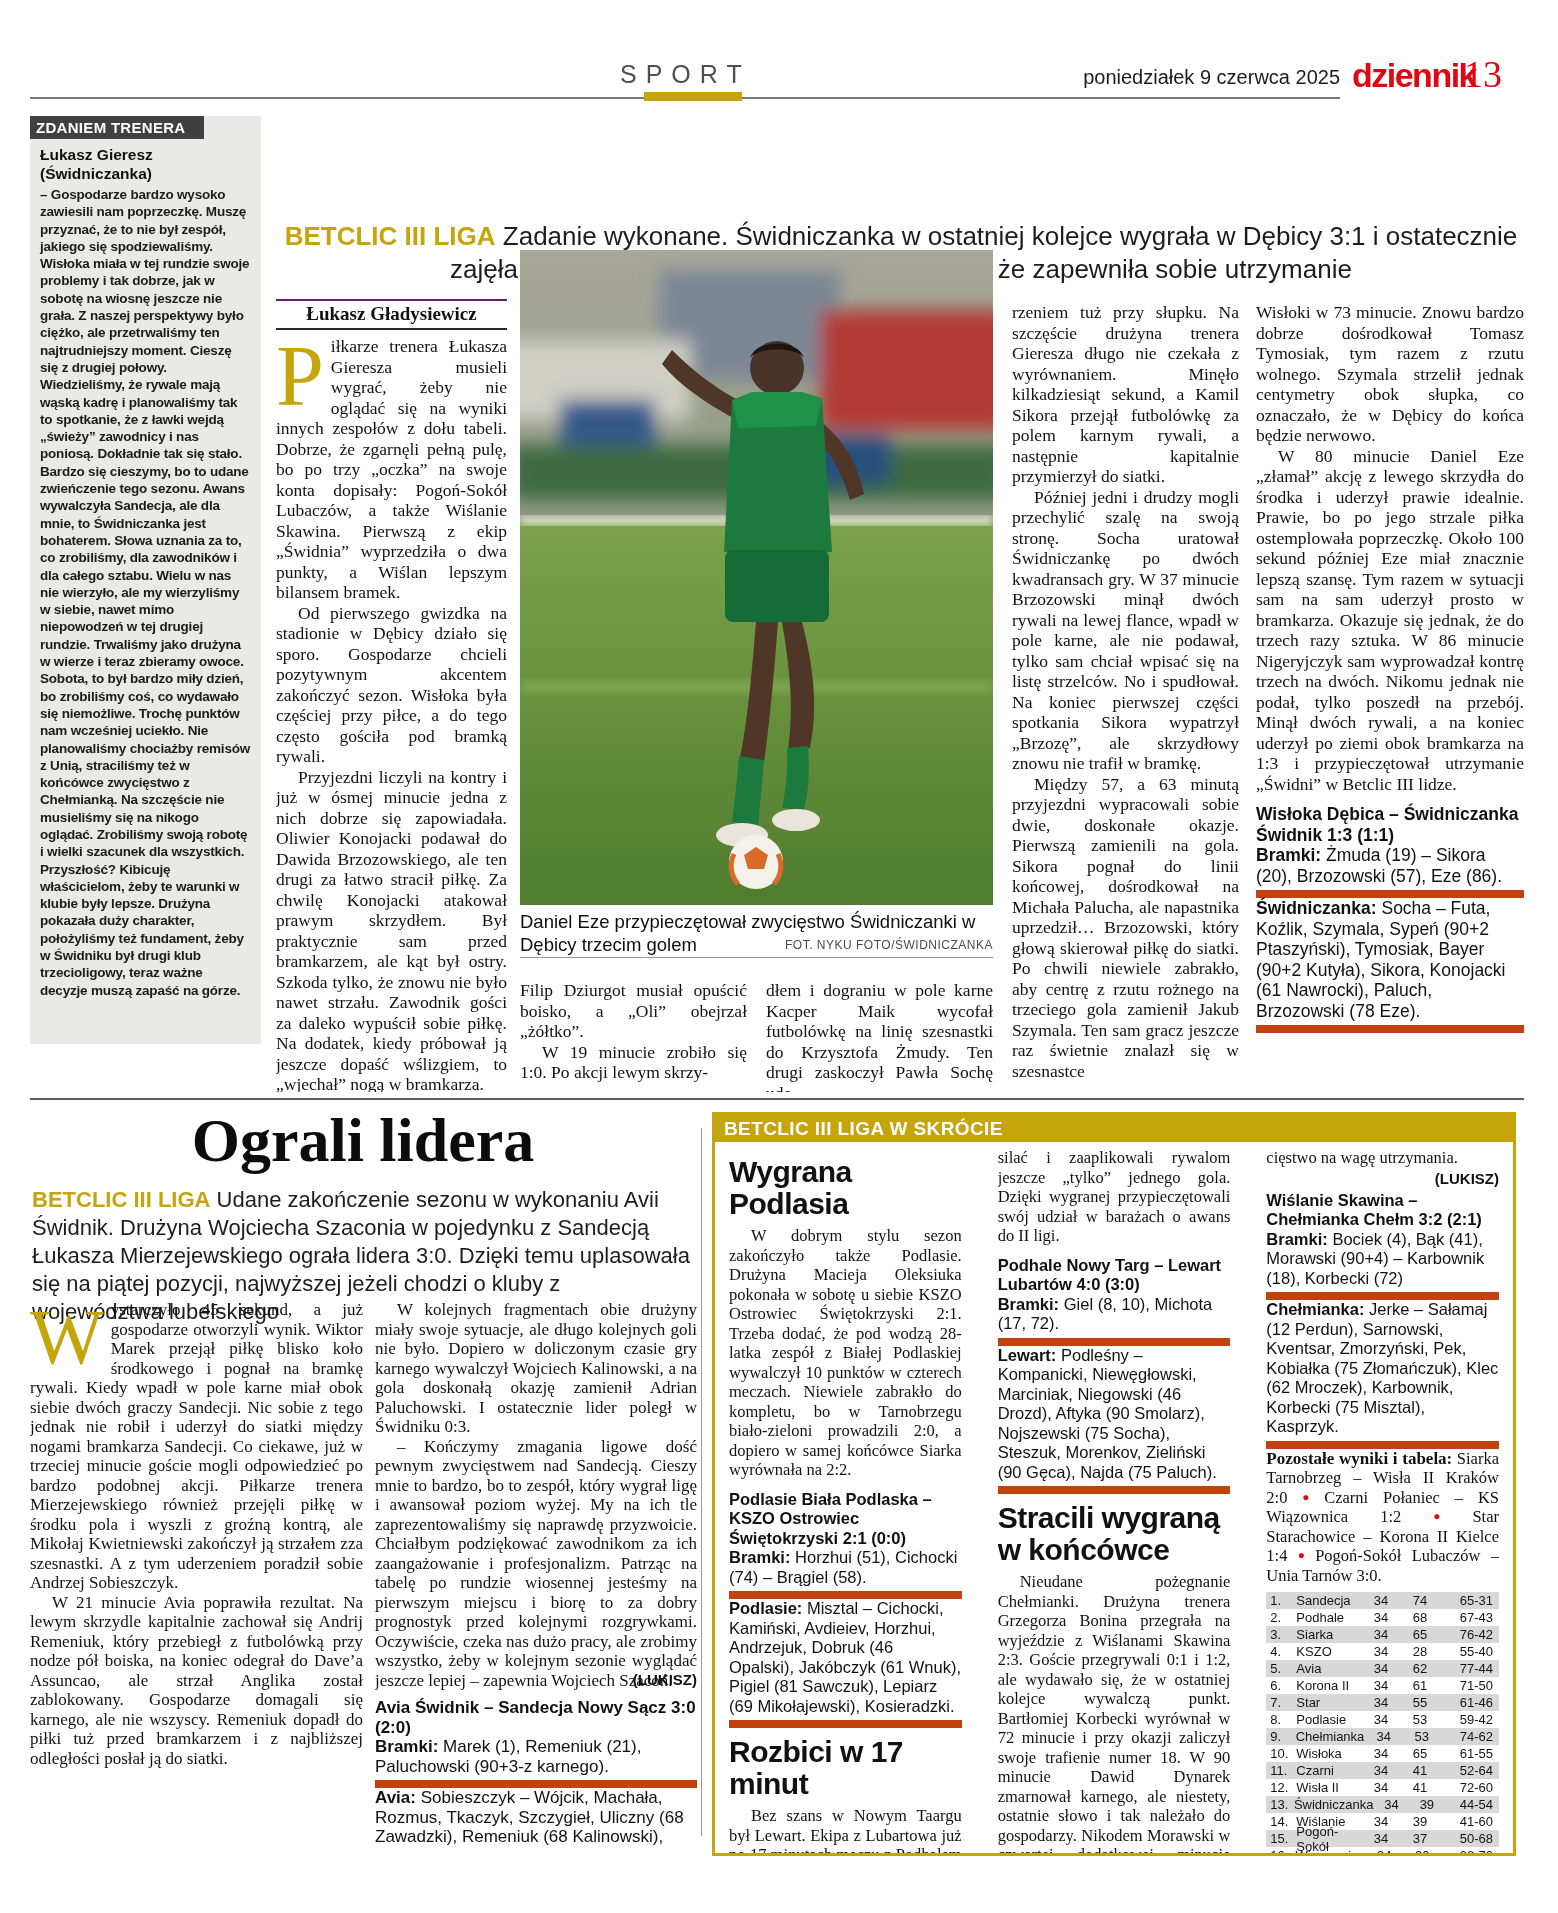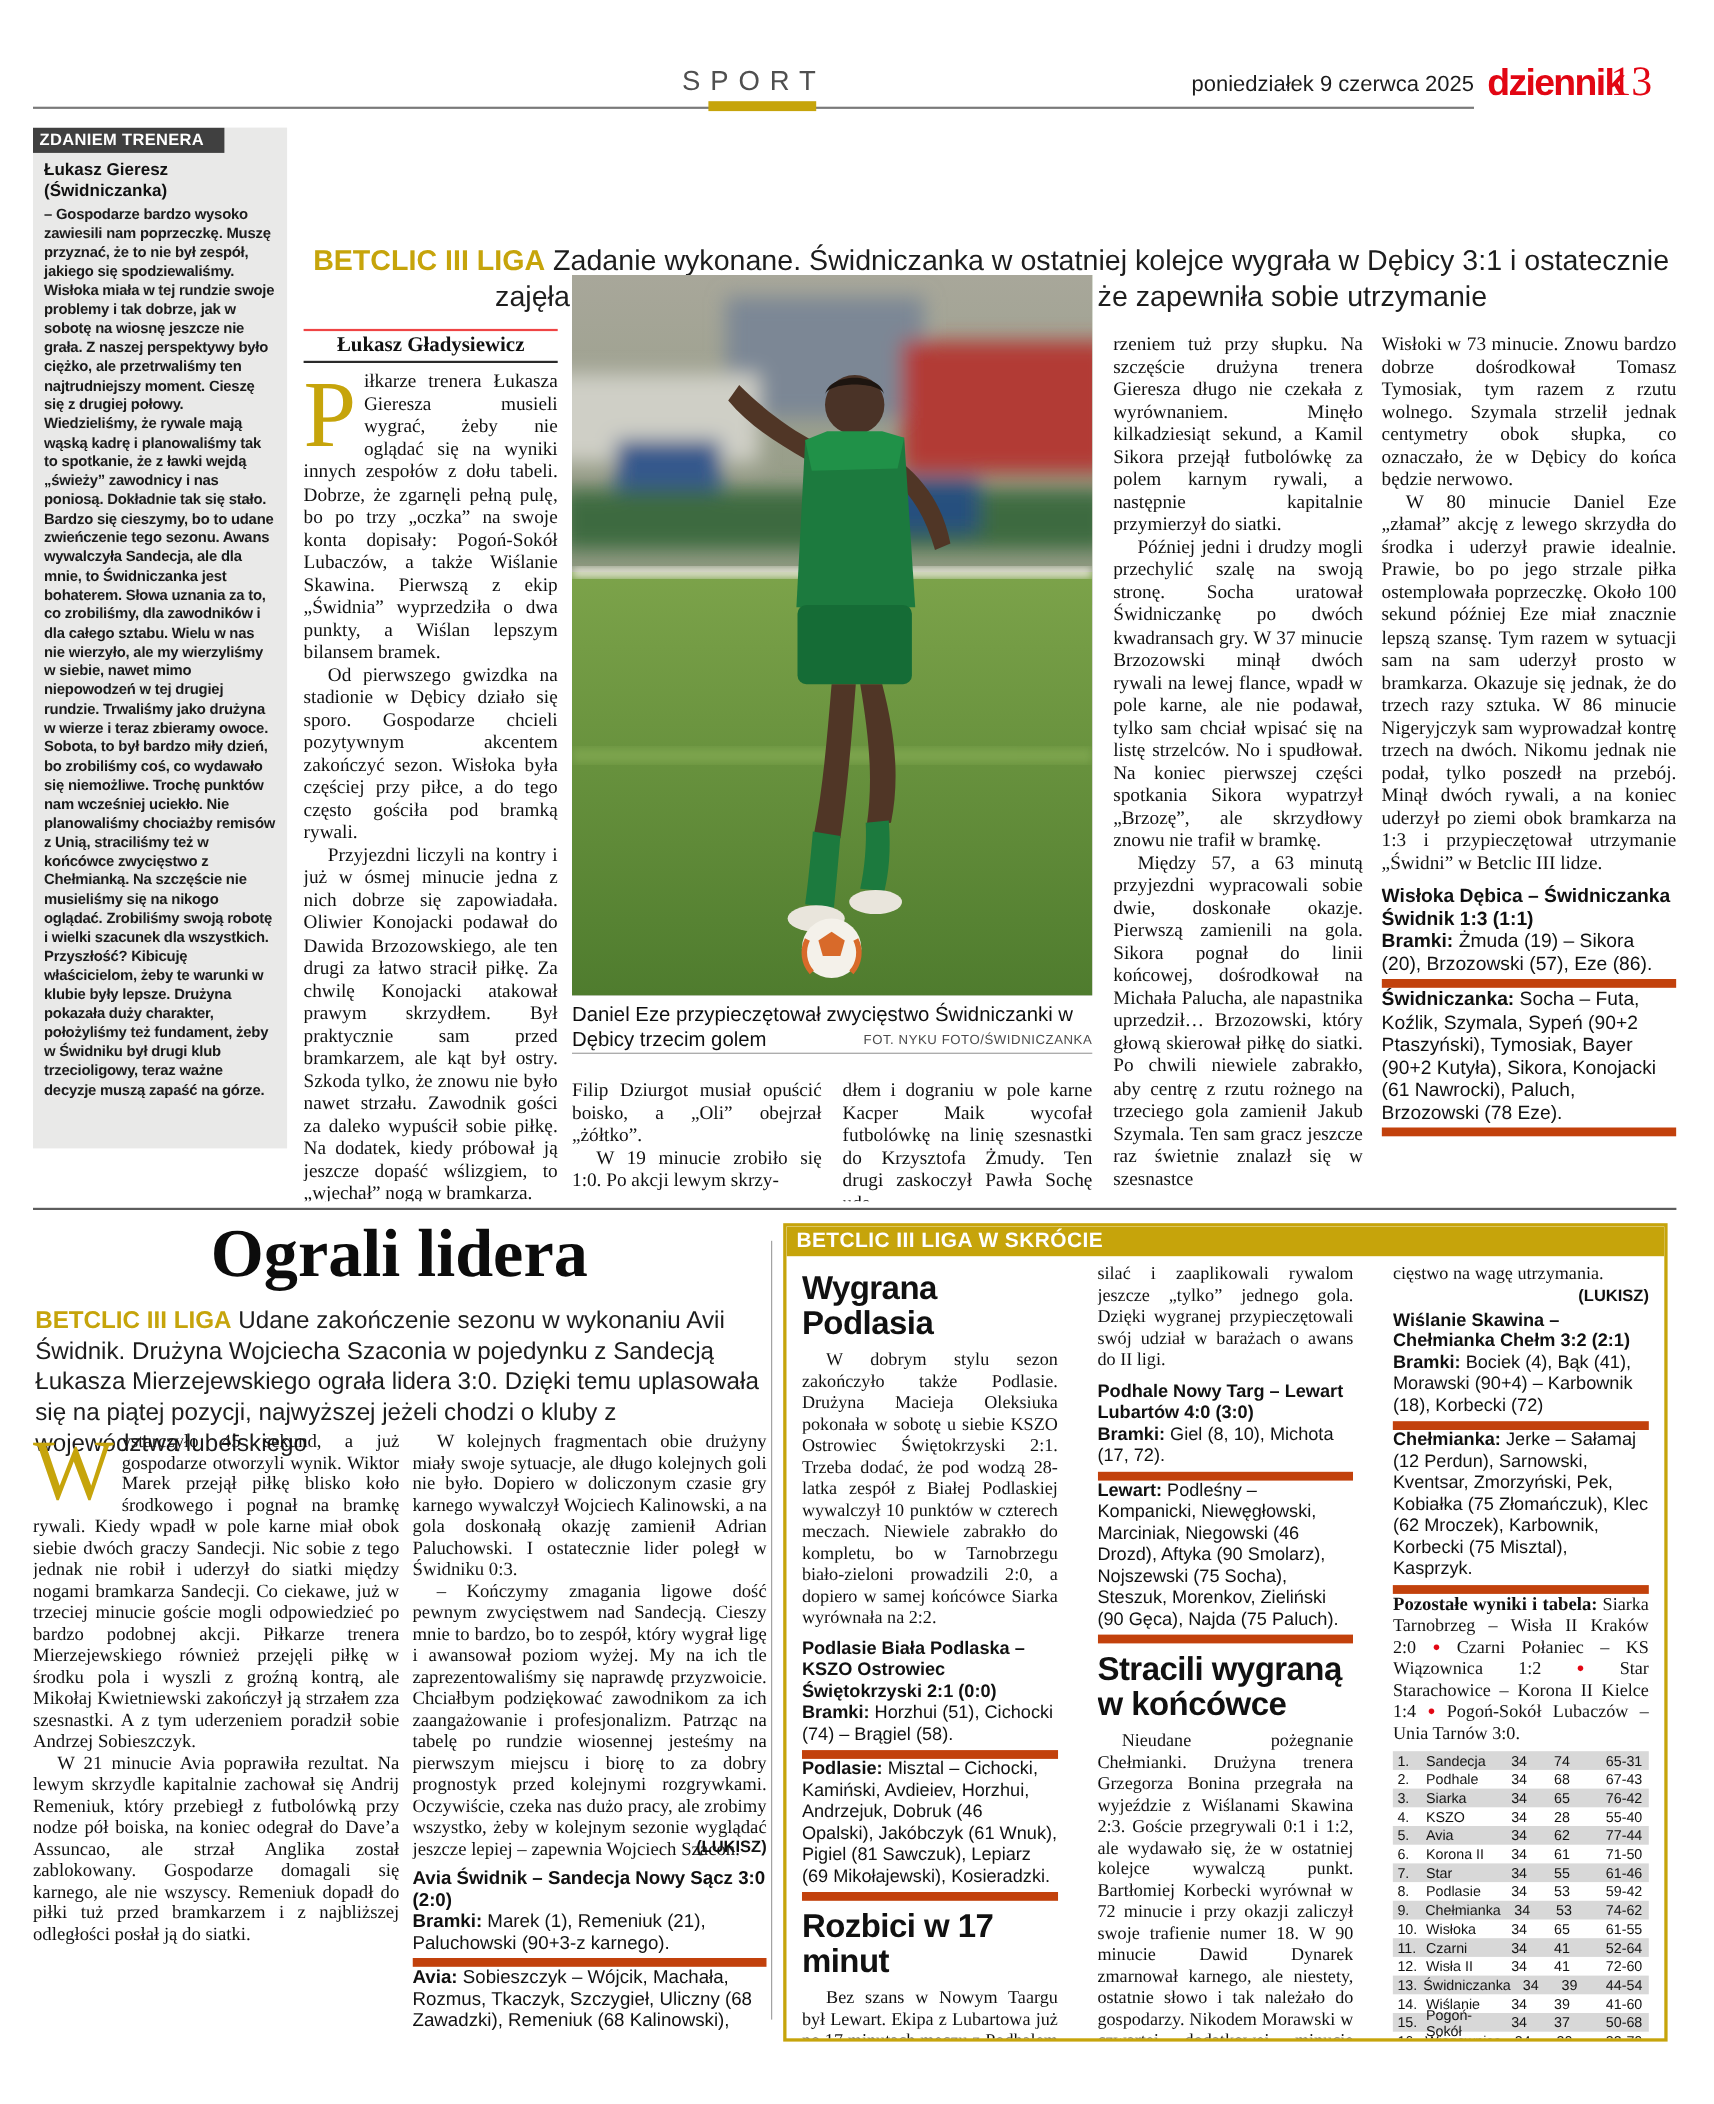--- a/index.html
+++ b/index.html
@@ -31,21 +31,21 @@
                    font-weight:700; font-size:13.5px; line-height:17.3px; letter-spacing:-0.2px;
                    color:#1b1b1b; }
 
   
   .headline1 { position:absolute; left:278px; top:110px; width:1246px; margin:0; text-align:center;
                font-weight:700; font-size:72px; line-height:80px; letter-spacing:-1px; color:#0c0c0c; }
   .lead1 { position:absolute; left:278px; top:220px; width:1246px; margin:0; text-align:center;
            font-family:"Liberation Sans",sans-serif; font-size:26px; line-height:33px; color:#1d1d1d; }
   .kicker { color:#c6a40b; font-weight:700; }
   .byline { position:absolute; left:276px; top:299px; width:231px; text-align:center;
-            font-weight:700; font-size:19px; line-height:24px; border-top:2px solid #ef4444;
+            font-weight:700; font-size:19px; line-height:24px; border-top:2px solid #701a75;
             border-bottom:2px solid #2a2a2a; padding:1px 0 2px 0; }
 
   .col { position:absolute; overflow:hidden; }
   .body-main p, .body-sub p, .body-sk p { margin:0; text-align:justify; }
   .body-main p { font-size:17.5px; line-height:20.5px; }
   .body-sub p  { font-size:17px;   line-height:19.5px; }
   .body-sk p   { font-size:16.5px; line-height:19.5px; }
   .ip { text-indent:22px; }
 
   .c1  { left:276px;  top:336px; width:231px; height:756px; }

